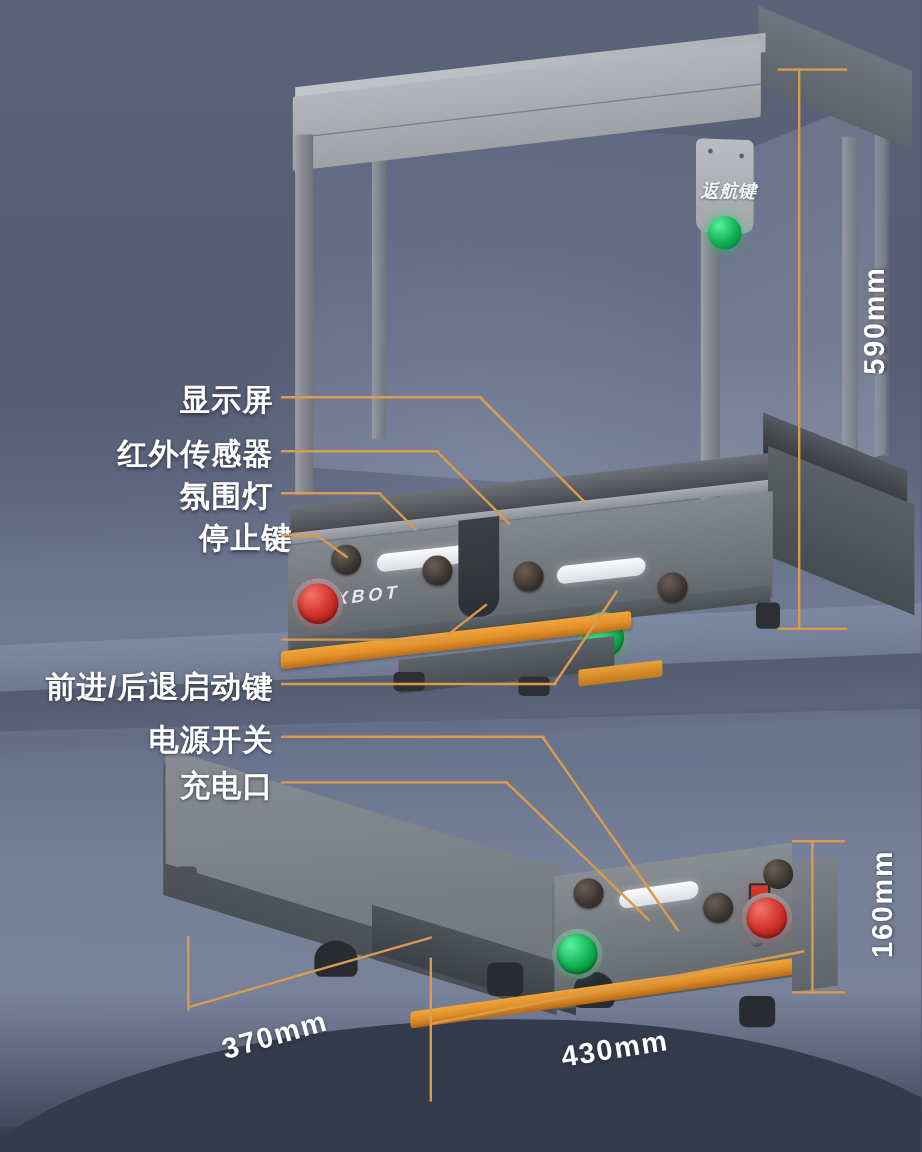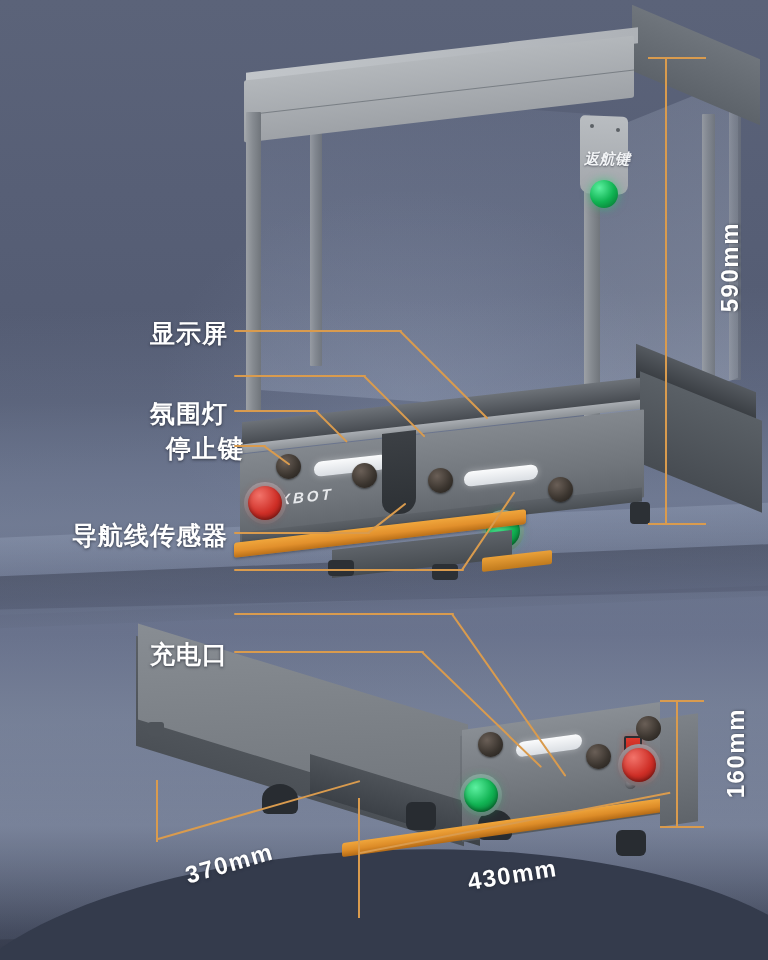--- a/index.html
+++ b/index.html
@@ -193,23 +193,25 @@
   </div>
 
   <div style="position:absolute;left:660px;top:716px;width:38px;height:108px;background:linear-gradient(180deg,#7d8288,#5f646a);transform:skewY(-8deg);"></div>
   <div style="position:absolute;left:618px;top:744px;width:34px;height:34px;">
     <div class="btnRing" style="left:0;top:0;width:42px;height:42px;"></div>
     <div class="btn red" style="left:4px;top:4px;"></div>
   </div>
   <div style="position:absolute;left:636px;top:716px;width:25px;height:25px;border-radius:50%;background:radial-gradient(circle at 36% 32%,#6a5f57,#3b352f 58%,#201d1a);"></div>
 
   <div class="lbl r" style="left:228px;top:317px;">显示屏</div>
+  <div class="lbl r" style="left:228px;top:362px;">红外传感器</div>
   <div class="lbl r" style="left:228px;top:397px;">氛围灯</div>
   <div class="lbl r" style="left:244px;top:432px;">停止键</div>
-  <div class="lbl r" style="left:228px;top:519px;">导航线传感器</div>
+  <div class="lbl r" style="left:228px;top:556px;">前进/后退启动键</div>
+  <div class="lbl r" style="left:228px;top:600px;">电源开关</div>
   <div class="lbl r" style="left:228px;top:638px;">充电口</div>
 
   <div class="ln" style="left:234px;top:330px;width:168px;"></div>
   <div class="ln" style="left:400px;top:330px;width:124px;transform:rotate(45deg);"></div>
 
   <div class="ln" style="left:234px;top:375px;width:132px;"></div>
   <div class="ln" style="left:364px;top:375px;width:86px;transform:rotate(45deg);"></div>
 
   <div class="ln" style="left:234px;top:410px;width:84px;"></div>
   <div class="ln" style="left:316px;top:410px;width:44px;transform:rotate(45deg);"></div>

